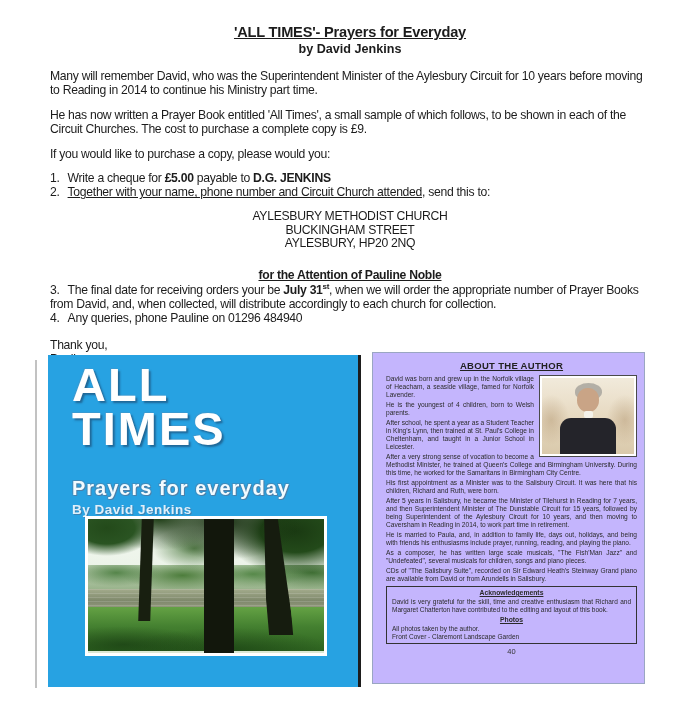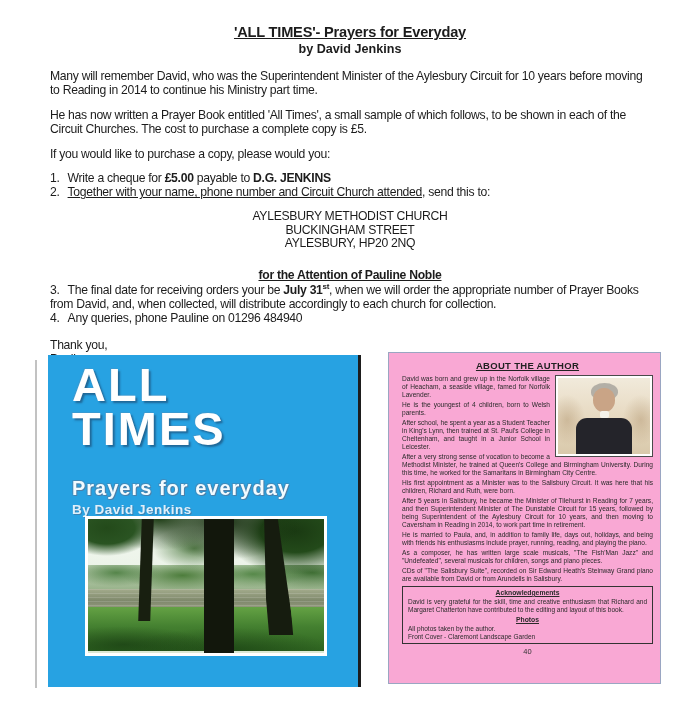--- a/index.html
+++ b/index.html
@@ -86,22 +86,22 @@
       radial-gradient(ellipse 100px 60px at 88% 30%, #1a3a12 0%, #234a1a 35%, rgba(35,74,26,0) 72%),
       radial-gradient(ellipse 60px 30px at 45% 55%, rgba(58,107,44,.8) 0%, rgba(58,107,44,0) 70%); }
   .trunk { background:#181f10; }
   .t1 { left:52px; top:0; width:12px; height:102px; transform:skewX(-2deg); }
   .t2 { left:116px; top:-4px; width:30px; height:142px; border-radius:4px; background:#12170c; }
   .t3 { left:176px; top:-2px; width:24px; height:118px; background:#161c0f;
         clip-path:polygon(22% 0,78% 0,105% 100%,-10% 100%); transform:skewX(5deg); }
 
   
   .author-page {
-    position:absolute; left:388px; top:352px; width:273px; height:332px;
-    background:#f9a8d4; border:1.5px solid #9aa6c2; box-sizing:border-box;
+    position:absolute; left:372px; top:352px; width:273px; height:332px;
+    background:#c4b5fd; border:1.5px solid #9aa6c2; box-sizing:border-box;
     padding:5px 7px 3px 13px;
   }
   .ap-heading {
     text-align:center; font-size:9.5px; font-weight:bold; text-decoration:underline;
     letter-spacing:.3px; margin:2px 0 4px 0; color:#222;
   }
   .ap-body { font-size:6.6px; line-height:7.8px; text-align:justify; color:#2a2a2a; }
   .ap-body p { margin:0 0 2.6px 0; }
   .ap-photo {
     float:right; width:98px; height:82px; margin:0 0 3px 5px;
@@ -126,21 +126,21 @@
 </style>
 </head>
 <body>
 
 <div class="main">
   <div class="title">'ALL TIMES'- Prayers for Everyday</div>
   <div class="byline">by David Jenkins</div>
 
   <div class="bodytext">
     <p>Many will remember David, who was the Superintendent Minister of the Aylesbury Circuit for 10 years before moving to Reading in 2014 to continue his Ministry part time.</p>
-    <p>He has now written a Prayer Book entitled 'All Times', a small sample of which follows, to be shown in each of the Circuit Churches.  The cost to purchase a complete copy is £5.</p>
+    <p>He has now written a Prayer Book entitled 'All Times', a small sample of which follows, to be shown in each of the Circuit Churches.  The cost to purchase a complete copy is £9.</p>
     <p>If you would like to purchase a copy, please would you:</p>
 
     <p class="tight"><span class="num">1.</span><span>Write a cheque for </span><b>£5.00</b><span> payable to </span><b>D.G. JENKINS</b></p>
 
     <p class="tight"><span class="num">2.</span><span class="ul">Together with your name, phone number and Circuit Church attended</span><span>, send this to:</span></p>
 
     <div class="addr">
       <div>AYLESBURY METHODIST CHURCH</div>
       <div>BUCKINGHAM STREET</div>
       <div>AYLESBURY, HP20 2NQ</div>

